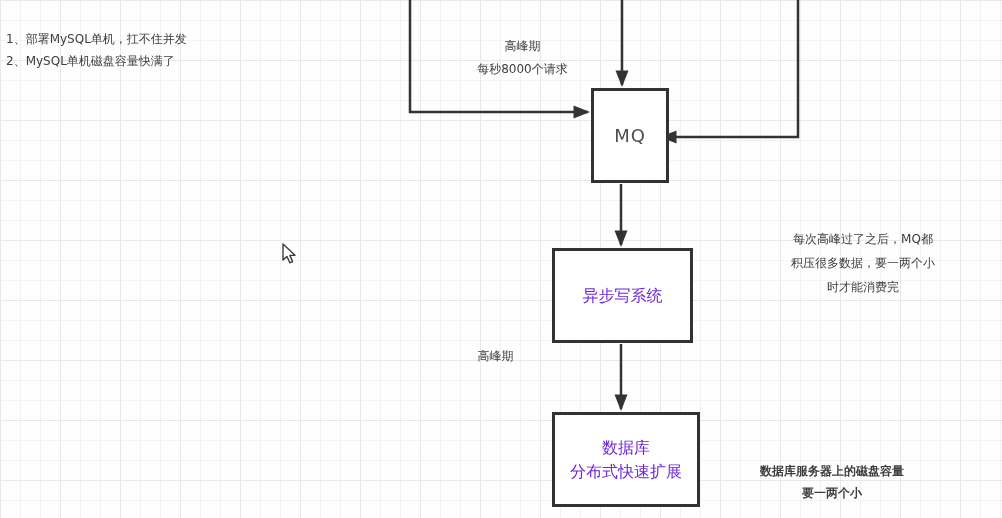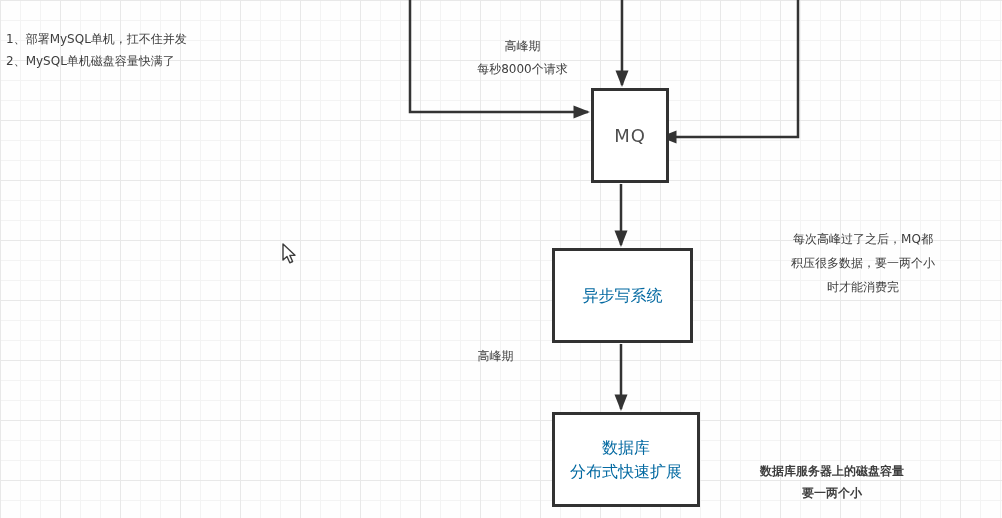--- a/index.html
+++ b/index.html
@@ -29,21 +29,21 @@
   .node {
     position: absolute;
     box-sizing: border-box;
     border: 3px solid #323232;
     background: #ffffff;
     display: flex;
     flex-direction: column;
     align-items: center;
     justify-content: center;
     text-align: center;
-    color: #0369a1;
+    color: #6d28d9;
     font-size: 16px;
     line-height: 24px;
   }
   .node-mq    { left: 591px; top: 88px;  width: 78px;  height: 95px; font-size: 18px; color: #4e4e4e; letter-spacing: 1px; }
   .node-async { left: 552px; top: 248px; width: 141px; height: 95px; }
   .node-db    { left: 552px; top: 412px; width: 148px; height: 95px; }
 
   .note {
     position: absolute;
     color: #3d3d3d;

